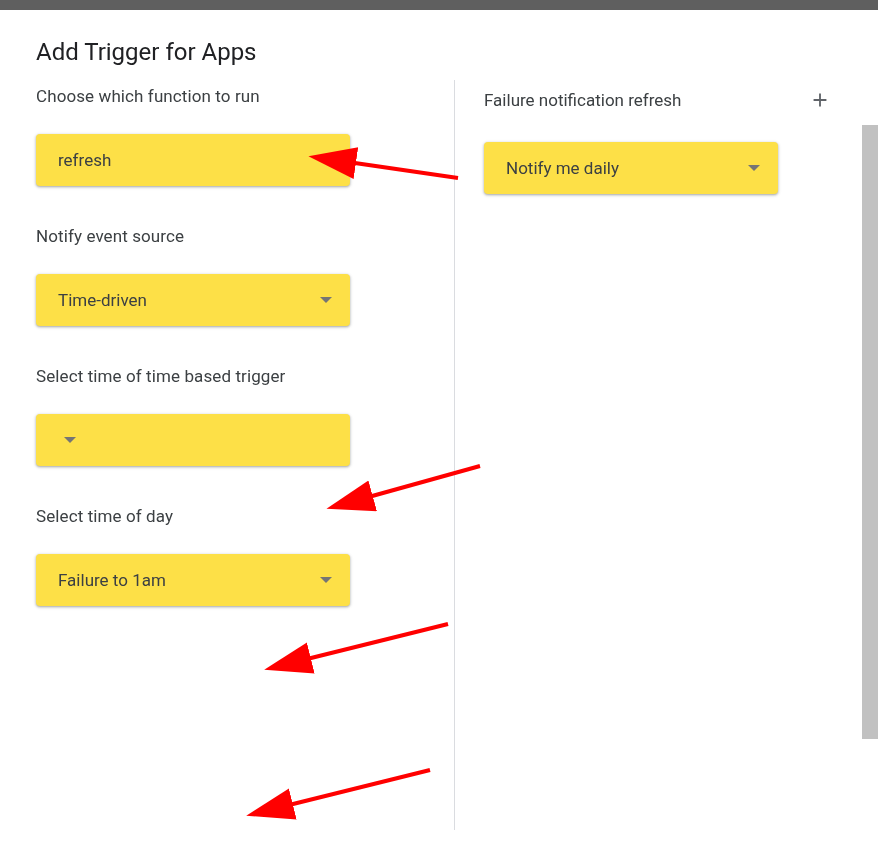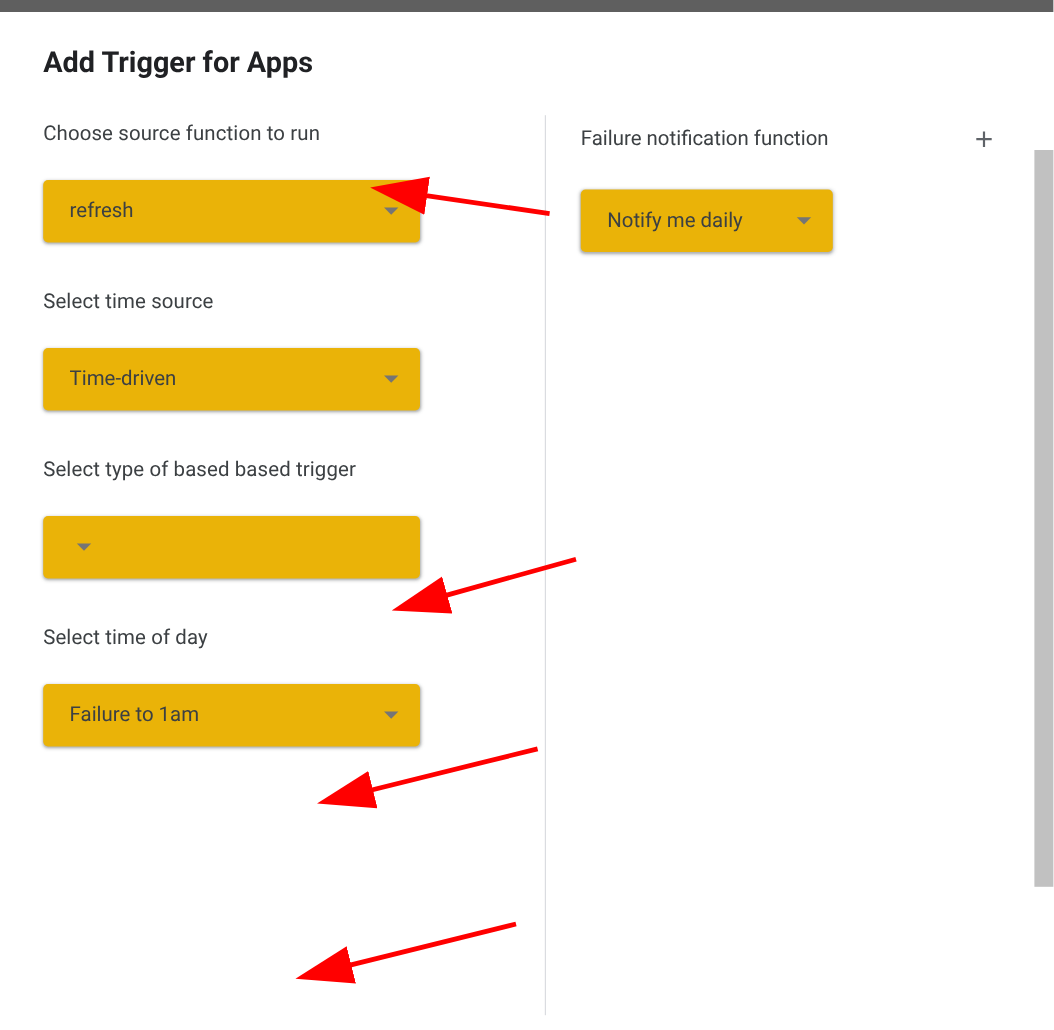--- a/index.html
+++ b/index.html
@@ -20,22 +20,22 @@
       height: 10px;
       background: #5f5f5f;
     }
     .dialog {
       padding: 28px 36px 0 36px;
       position: relative;
     }
     .dialog-title {
       font-size: 24px;
       color: #202124;
-      font-weight: 700;
-      margin-bottom: 36px;
+      font-weight: 400;
+      margin-bottom: 20px;
     }
     .columns {
       display: flex;
       position: relative;
     }
     .left-col {
       width: 418px;
       padding-right: 30px;
     }
     .right-col {
@@ -60,32 +60,32 @@
       display: block;
       letter-spacing: 0.1px;
     }
     .select-box {
       display: flex;
       align-items: center;
       justify-content: space-between;
       width: 314px;
       height: 52px;
       padding: 0 18px 0 22px;
-      background: #eab308;
+      background: #fde047;
       border: none;
       border-radius: 4px;
       box-shadow: 0 1px 2px rgba(60,64,67,0.3), 0 1px 3px 1px rgba(60,64,67,0.15);
       cursor: pointer;
       font-size: 17px;
       color: #3c4043;
       font-family: inherit;
       text-align: left;
     }
     .select-box.narrow {
-      width: 210px;
+      width: 294px;
     }
     .select-value {
       flex: 1;
     }
     .chevron {
       width: 0;
       height: 0;
       border-left: 6px solid transparent;
       border-right: 6px solid transparent;
       border-top: 6px solid #757575;
@@ -140,58 +140,58 @@
 
 <div class="dialog">
   <h1 class="dialog-title">Add Trigger for Apps</h1>
 
   <div class="columns">
     <div class="divider"></div>
 
     <div class="left-col">
 
       <div class="field-block">
-        <label class="field-label">Choose source function to run</label>
+        <label class="field-label">Choose which function to run</label>
         <button class="select-box">
           <span class="select-value">refresh</span>
           <span class="chevron"></span>
         </button>
       </div>
 
       <div class="field-block">
       </div>
 
       <div class="field-block">
-        <label class="field-label">Select time source</label>
+        <label class="field-label">Notify event source</label>
         <button class="select-box">
           <span class="select-value">Time-driven</span>
           <span class="chevron"></span>
         </button>
       </div>
 
       <div class="field-block">
-        <label class="field-label">Select type of based based trigger</label>
+        <label class="field-label">Select time of time based trigger</label>
         <button class="select-box">
           <span class="chevron"></span>
         </button>
       </div>
 
       <div class="field-block">
         <label class="field-label">Select time of day</label>
         <button class="select-box">
           <span class="select-value">Failure to 1am</span>
           <span class="chevron"></span>
         </button>
       </div>
 
     </div>
 
     <div class="right-col">
       <div class="right-header">
-        <span class="right-label">Failure notification function</span>
+        <span class="right-label">Failure notification refresh</span>
         <button class="plus-btn">
           <svg viewBox="0 0 24 24">
             <path fill="currentColor" d="M19 13h-6v6h-2v-6H5v-2h6V5h2v6h6v2z"></path>
           </svg>
         </button>
       </div>
       <button class="select-box narrow">
         <span class="select-value">Notify me daily</span>
         <span class="chevron"></span>
       </button>

